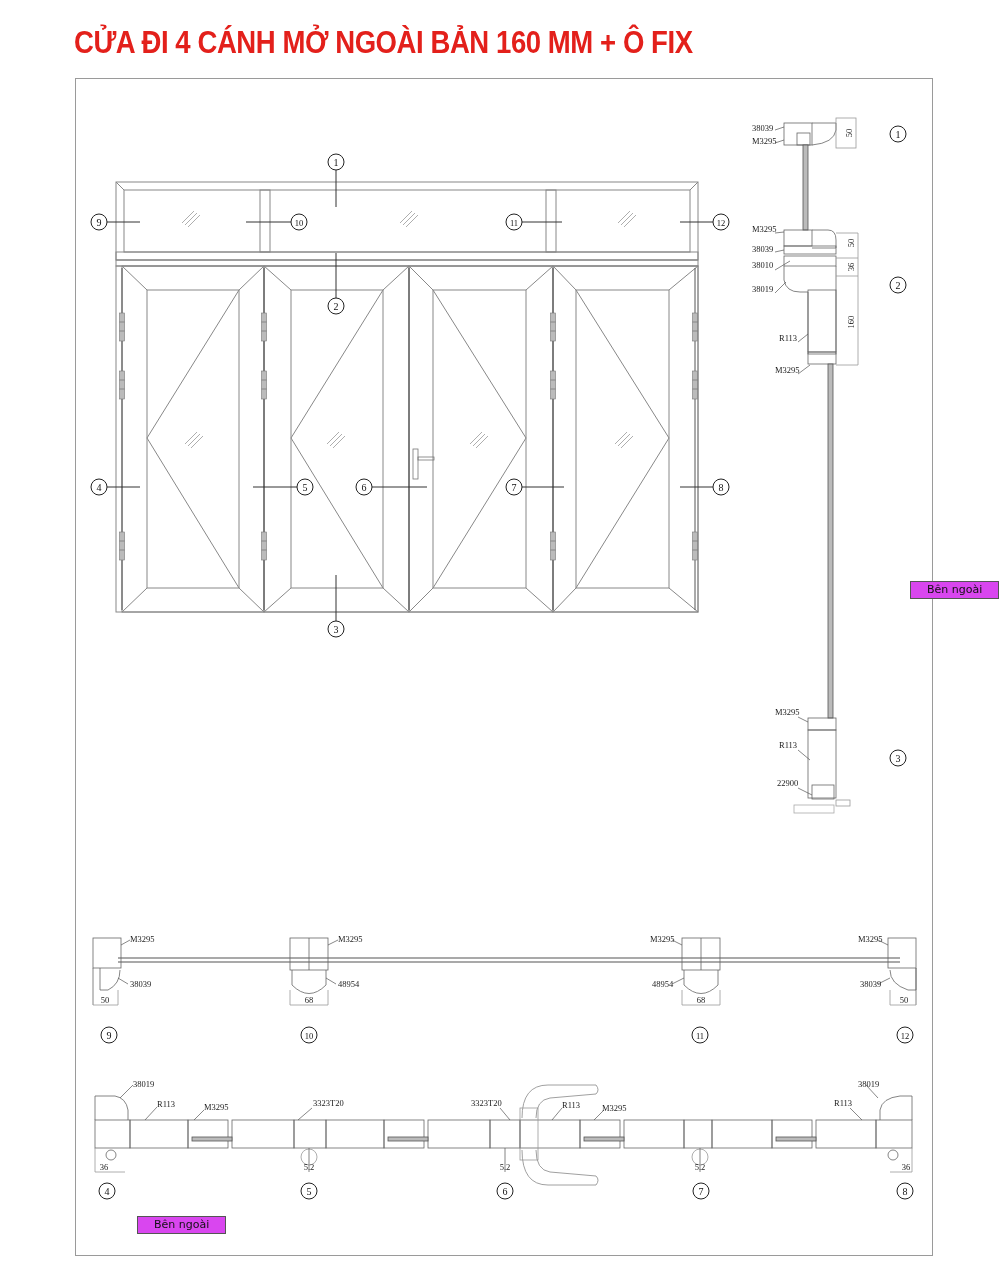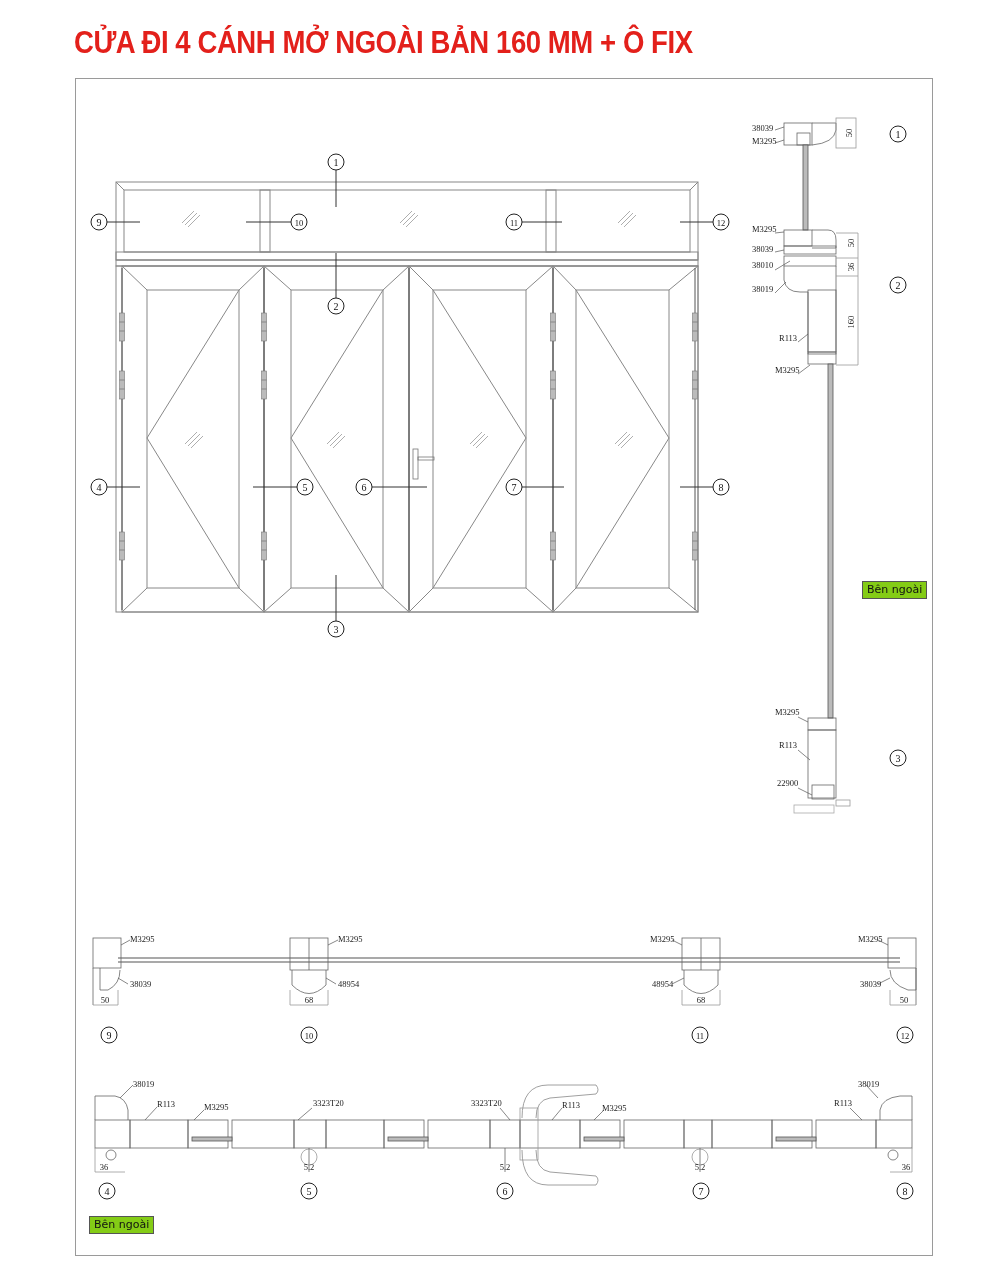--- a/index.html
+++ b/index.html
@@ -12,23 +12,23 @@
   }
   .sheet {
     position: absolute; left: 75px; top: 78px; width: 858px; height: 1178px;
     border: 1px solid #9a9a9a; box-sizing: border-box;
   }
   svg.drawing { position: absolute; left: 0; top: 0; }
   .lbl { font-family: "Liberation Serif", serif; font-size: 8.5px; fill: #222; }
   .callout-txt { font-family: "Liberation Serif", serif; font-size: 10px; fill: #111; }
   .dim { font-family: "Liberation Serif", serif; font-size: 8.5px; fill: #222; }
   .tag {
-    position: absolute; border: 1px solid #555; background: #84cc16;
+    position: absolute; border: 1px solid #555; background: #d946ef;
     font-family: "DejaVu Sans", sans-serif; font-size: 11px; color: #111;
-    padding: 1px 4px; line-height: 14px; white-space: nowrap;
+    padding: 1px 16px; line-height: 14px; white-space: nowrap; margin-left: 48px;
   }
 </style>
 </head>
 <body>
 
 <div class="title">CỬA ĐI 4 CÁNH MỞ NGOÀI BẢN 160 MM + Ô FIX</div>
 
 <div class="sheet"></div>
 
 <svg class="drawing" width="1000" height="1266" viewBox="0 0 1000 1266">

